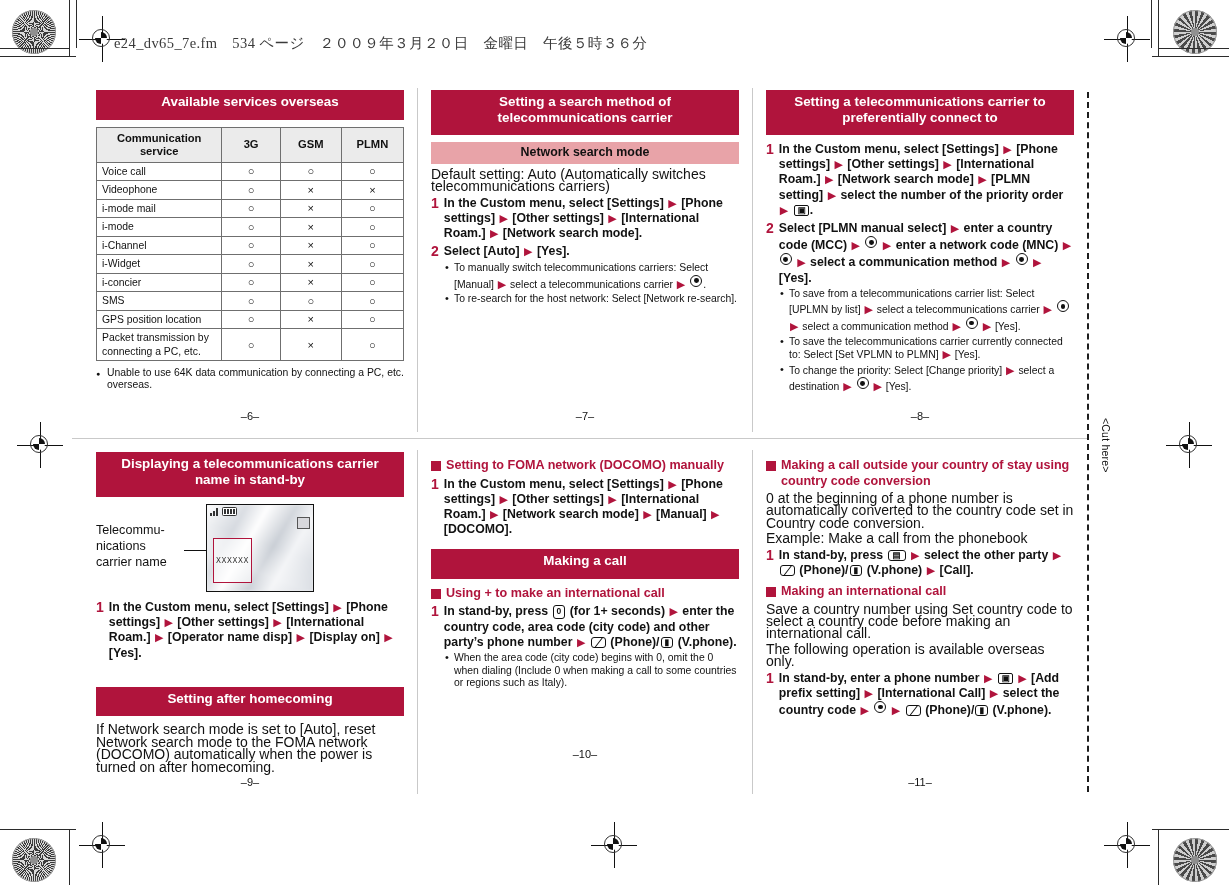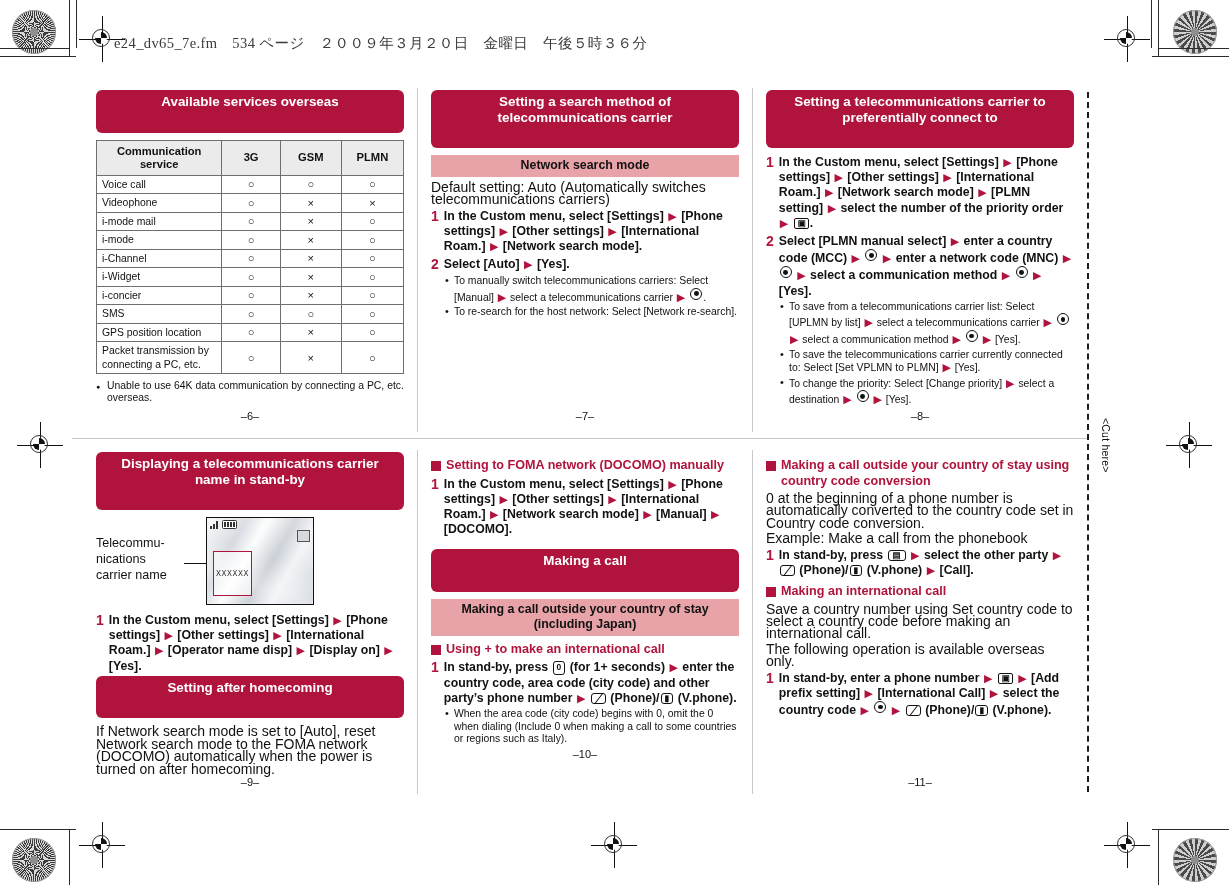--- a/index.html
+++ b/index.html
@@ -42,21 +42,21 @@
   
   .col{position:absolute;width:308px;}
   .c1{left:96px;} .c2{left:431px;} .c3{left:766px;}
   .row-top{top:90px;} .row-bot{top:452px;}
 
   .vsep{position:absolute;width:1px;background:#c9c9c9;}
   .hsep{position:absolute;height:1px;background:#c9c9c9;}
 
   
   .h-red{background:#b0143c;color:#fff;text-align:center;font-weight:bold;
-    font-size:13.4px;line-height:16.5px;padding:4px 6px 22px;margin:0 0 7px;border-radius:6px;}
+    font-size:13.4px;line-height:16.5px;padding:4px 6px 9px;margin:0 0 7px;}
   .h-red.two{line-height:16px;}
   .h-pink{background:#e8a3a8;color:#111;text-align:center;font-weight:bold;
     font-size:12.4px;line-height:15px;padding:3px 6px 4px;margin:7px 0 4px;}
   .h-square{color:#b0143c;font-weight:bold;font-size:12.6px;line-height:15.5px;
     margin:6px 0 3px;display:flex;gap:5px;}
   .h-square .sq{flex:0 0 auto;width:10px;height:10px;background:#b0143c;margin-top:3px;}
 
   
   .note{font-size:14px;line-height:12.4px;color:#111;margin:2px 0 3px;}
   .step{display:flex;gap:5px;margin:3px 0 2px;}
@@ -441,21 +441,21 @@
         <span>[International Roam.]</span>
         <span class="arw">▶</span>
         <span>[Operator name disp]</span>
         <span class="arw">▶</span>
         <span>[Display on]</span>
         <span class="arw">▶</span>
         <span>[Yes].</span>
       </div>
     </div>
 
-    <div class="h-red" style="margin-top:2px;">Setting after homecoming</div>
+    <div class="h-red" style="margin-top:26px;">Setting after homecoming</div>
     <div class="note">If Network search mode is set to [Auto], reset Network search mode to the FOMA network (DOCOMO) automatically when the power is turned on after homecoming.</div>
   </div>
   <div class="folio" style="left:190px;top:776px;">–9–</div>
 
   <div class="col c2 row-bot">
     <div class="h-square">
       <span class="sq"></span>
       <span>Setting to FOMA network (DOCOMO) manually</span>
     </div>
 
@@ -472,21 +472,20 @@
         <span class="arw">▶</span>
         <span>[Network search mode]</span>
         <span class="arw">▶</span>
         <span>[Manual]</span>
         <span class="arw">▶</span>
         <span>[DOCOMO].</span>
       </div>
     </div>
 
     <div class="h-red" style="margin-top:12px;">Making a call</div>
-    <div class="h-pink">Making a call outside your country of stay (including Japan)</div>
 
     <div class="h-square">
       <span class="sq"></span>
       <span>Using + to make an international call</span>
     </div>
 
     <div class="step">
       <div class="num">1</div>
       <div class="txt">
         <span>In stand-by, press</span>

